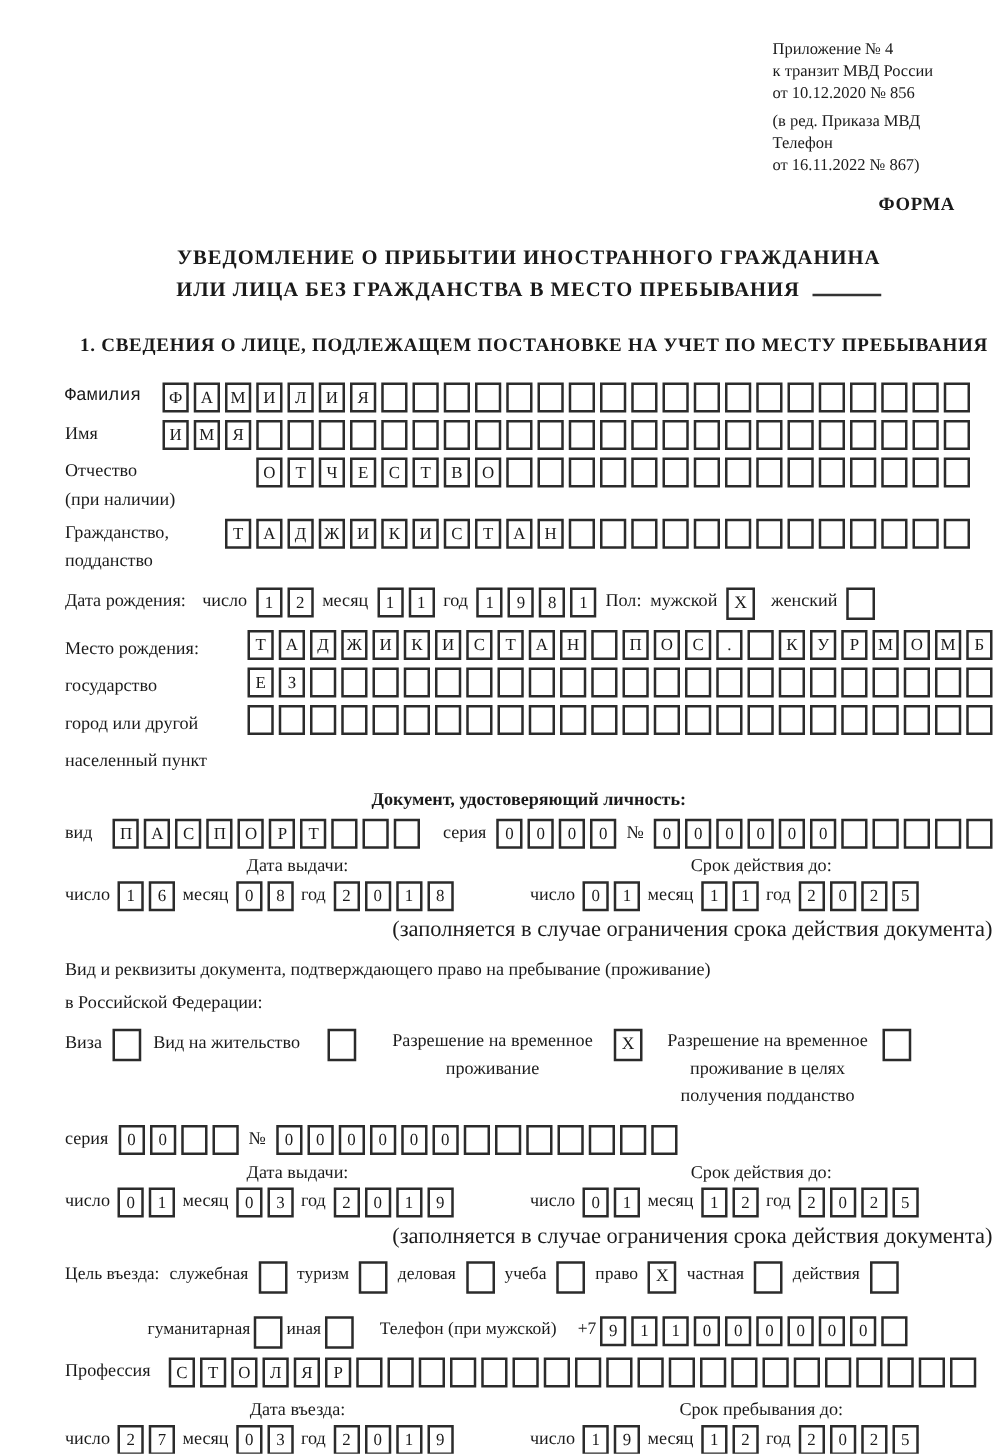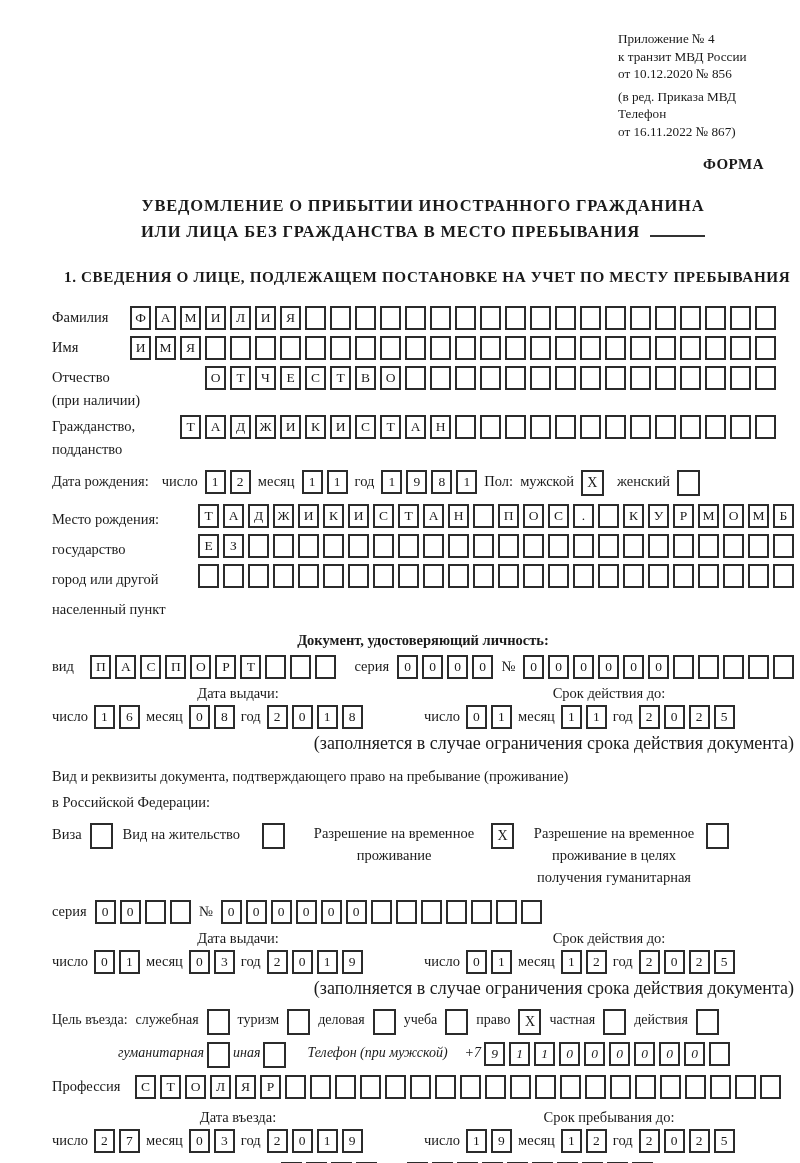--- a/index.html
+++ b/index.html
@@ -74,21 +74,21 @@
   <div class="title">
     <div>УВЕДОМЛЕНИЕ О ПРИБЫТИИ ИНОСТРАННОГО ГРАЖДАНИНА</div>
     <div>
       <span>ИЛИ ЛИЦА БЕЗ ГРАЖДАНСТВА В МЕСТО ПРЕБЫВАНИЯ</span><span class="blankline"></span>
     </div>
   </div>
 
   <div class="sec1">1. СВЕДЕНИЯ О ЛИЦЕ, ПОДЛЕЖАЩЕМ ПОСТАНОВКЕ НА УЧЕТ ПО МЕСТУ ПРЕБЫВАНИЯ</div>
 
   <div class="frow" style="margin-top:20px;">
-    <div class="lbl" style="width:78px;">Фамилия</div>
+    <div class="lbl" style="width:78px;font-family:Liberation Mono, monospace;">Фамилия</div>
     <div class="cells">
         <span class="cell">Ф</span>
         <span class="cell">А</span>
         <span class="cell">М</span>
         <span class="cell">И</span>
         <span class="cell">Л</span>
         <span class="cell">И</span>
         <span class="cell">Я</span>
         <span class="cell"></span>
         <span class="cell"></span>
@@ -429,21 +429,21 @@
       <div class="optblock" style="width:178px;">
         <div>Разрешение на временное</div>
         <div>проживание</div>
       </div>
       <span class="cb">X</span>
     </div>
     <div class="optpair" style="margin-left:6px;">
       <div class="optblock" style="width:168px;">
         <div>Разрешение на временное</div>
         <div>проживание в целях</div>
-        <div>получения гуманитарная</div>
+        <div>получения подданство</div>
       </div>
       <span class="cb"></span>
     </div>
   </div>
 
   <div class="frow" style="margin-top:12px; gap:8px;">
     <span class="w">серия</span>
     <span class="cells">
         <span class="cell">0</span>
         <span class="cell">0</span>
@@ -527,21 +527,21 @@
     <span class="w">учеба</span>
     <span class="cb"></span>
     <span class="w">право</span>
     <span class="cb">X</span>
     <span class="w">частная</span>
     <span class="cb"></span>
     <span class="w">действия</span>
     <span class="cb"></span>
   </div>
 
-  <div class="frow" style="margin-top:7px; gap:3px; font-size:14px;font-style:italic;">
+  <div class="frow" style="margin-top:18px; gap:3px; font-size:14px;">
     <span class="w" style="margin-left:66px;">гуманитарная</span>
     <span class="cb"></span>
     <span class="w">иная</span>
     <span class="cb"></span>
     <span class="w" style="margin-left:18px;">Телефон (при мужской)</span>
     <span class="w" style="margin-left:14px;">+7</span>
     <span class="cells">
         <span class="cell">9</span>
         <span class="cell">1</span>
         <span class="cell">1</span>

